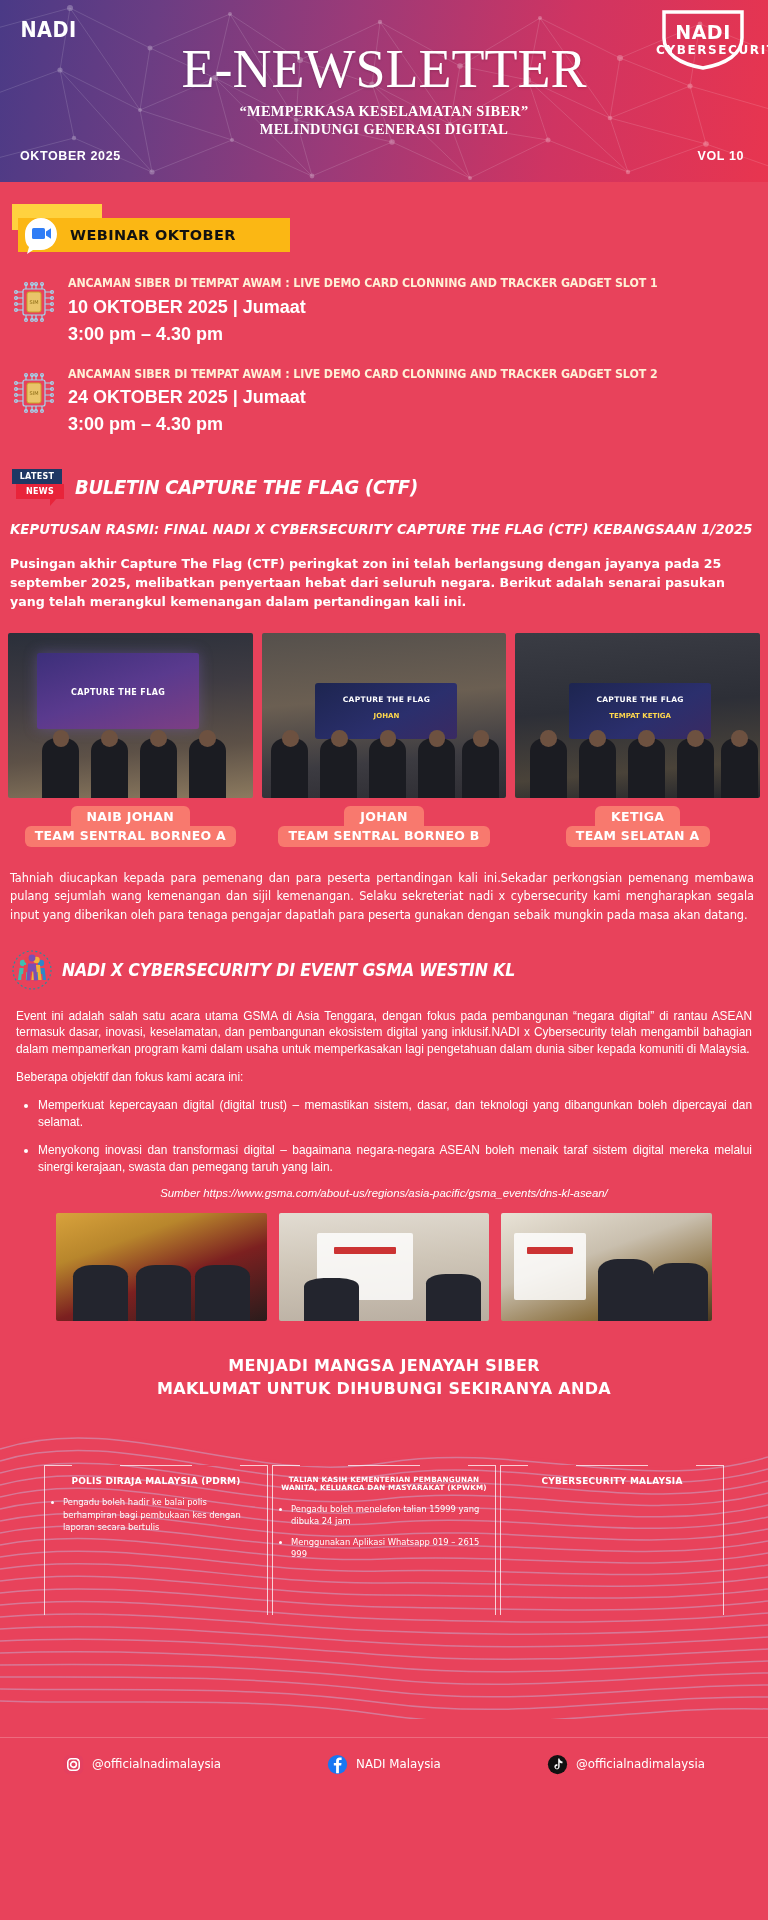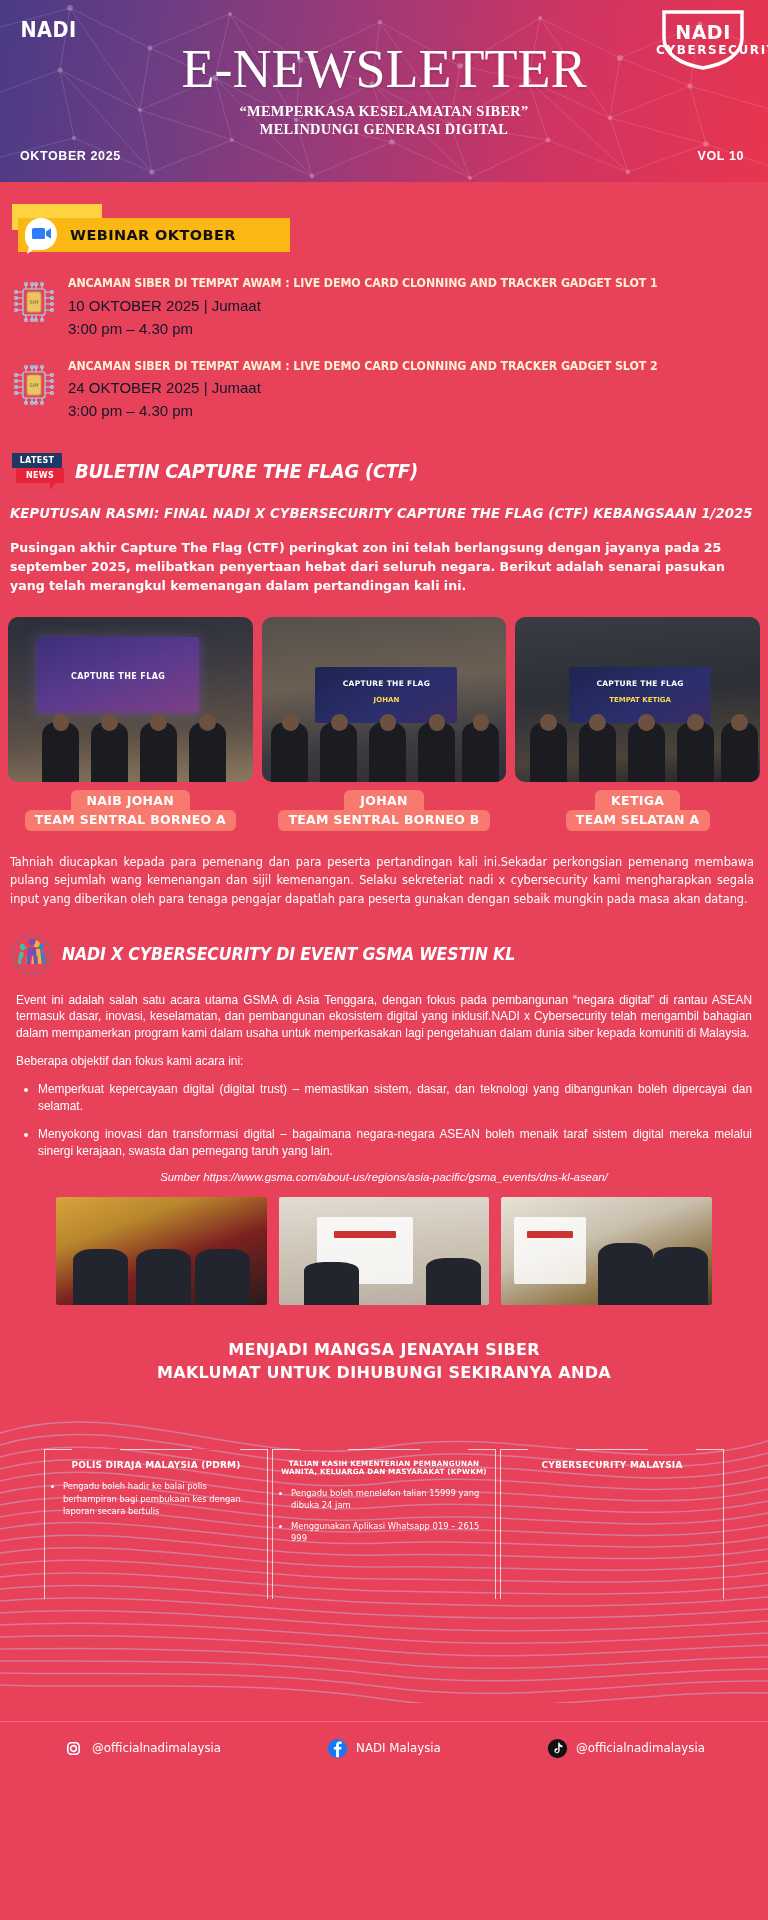--- a/index.html
+++ b/index.html
@@ -88,22 +88,22 @@
   .webinar-item { display: flex; gap: 10px; margin-bottom: 22px; }
   .sim-icon { width: 48px; min-width: 48px; height: 48px; margin-top: 2px; }
   .wb-text { flex: 1; padding-top: 1px; }
   .wb-title {
     color: #FFF0D6; font-size: 11.4px; font-weight: 700;
     letter-spacing: -0.1px; line-height: 1.2;
     font-family: "DejaVu Sans", sans-serif;
     transform: scaleX(.97); transform-origin: left;
   }
   .wb-date, .wb-time {
-    color: #0f172a; font-size: 15px; margin-top: 6px;
-    font-family: "Liberation Sans", sans-serif; font-weight: 400;
+    color: #ffffff; font-size: 18px; margin-top: 6px;
+    font-family: "Liberation Sans", sans-serif; font-weight: 700;
   }
 
   
   .ctf-head { display: flex; align-items: center; gap: 9px; padding: 12px 0 0 10px; }
   .news-badge { width: 56px; min-width: 56px; height: 36px; position: relative; }
   .nb-top {
     position: absolute; left: 2px; top: 0; width: 50px; height: 15px;
     background: #1F3864; color: #fff; font-size: 8px; font-weight: 800;
     display: flex; align-items: center; justify-content: center;
     font-family: "DejaVu Sans", sans-serif; letter-spacing: .3px;
@@ -130,21 +130,21 @@
     letter-spacing: .1px;
   }
   .ctf-para {
     margin: 14px 14px 0 10px; color: #fff; font-size: 12.6px;
     font-weight: 700; line-height: 1.52;
     font-family: "DejaVu Sans", sans-serif;
   }
 
   
   .photos-row { display: flex; gap: 9px; padding: 22px 8px 0 8px; }
-  .photo { flex: 1; height: 165px; border-radius: 10px; overflow: hidden; position: relative; }
+  .photo { flex: 1; height: 165px; border-radius: 2px; overflow: hidden; position: relative; }
   .ph1 { background: linear-gradient(175deg,#2a2f3a 0%,#3e3b42 35%,#5d5147 70%,#8c7a5f 100%); }
   .ph2 { background: linear-gradient(175deg,#55504c 0%,#6b5f52 40%,#3c3b41 75%,#2e2d33 100%); }
   .ph3 { background: linear-gradient(175deg,#3a3c44 0%,#2d2f37 45%,#4a4339 80%,#23252b 100%); }
   .ph-screen {
     position: absolute; left: 12%; top: 12%; width: 66%; height: 46%;
     background: linear-gradient(160deg,#3c2f7a,#5a3a8e 50%,#7d3f84);
     border-radius: 2px; box-shadow: 0 0 14px rgba(140,110,220,.35);
   }
   .ph-screen .sc-t {
     position: absolute; left: 0; right: 0; top: 46%; text-align: center;

